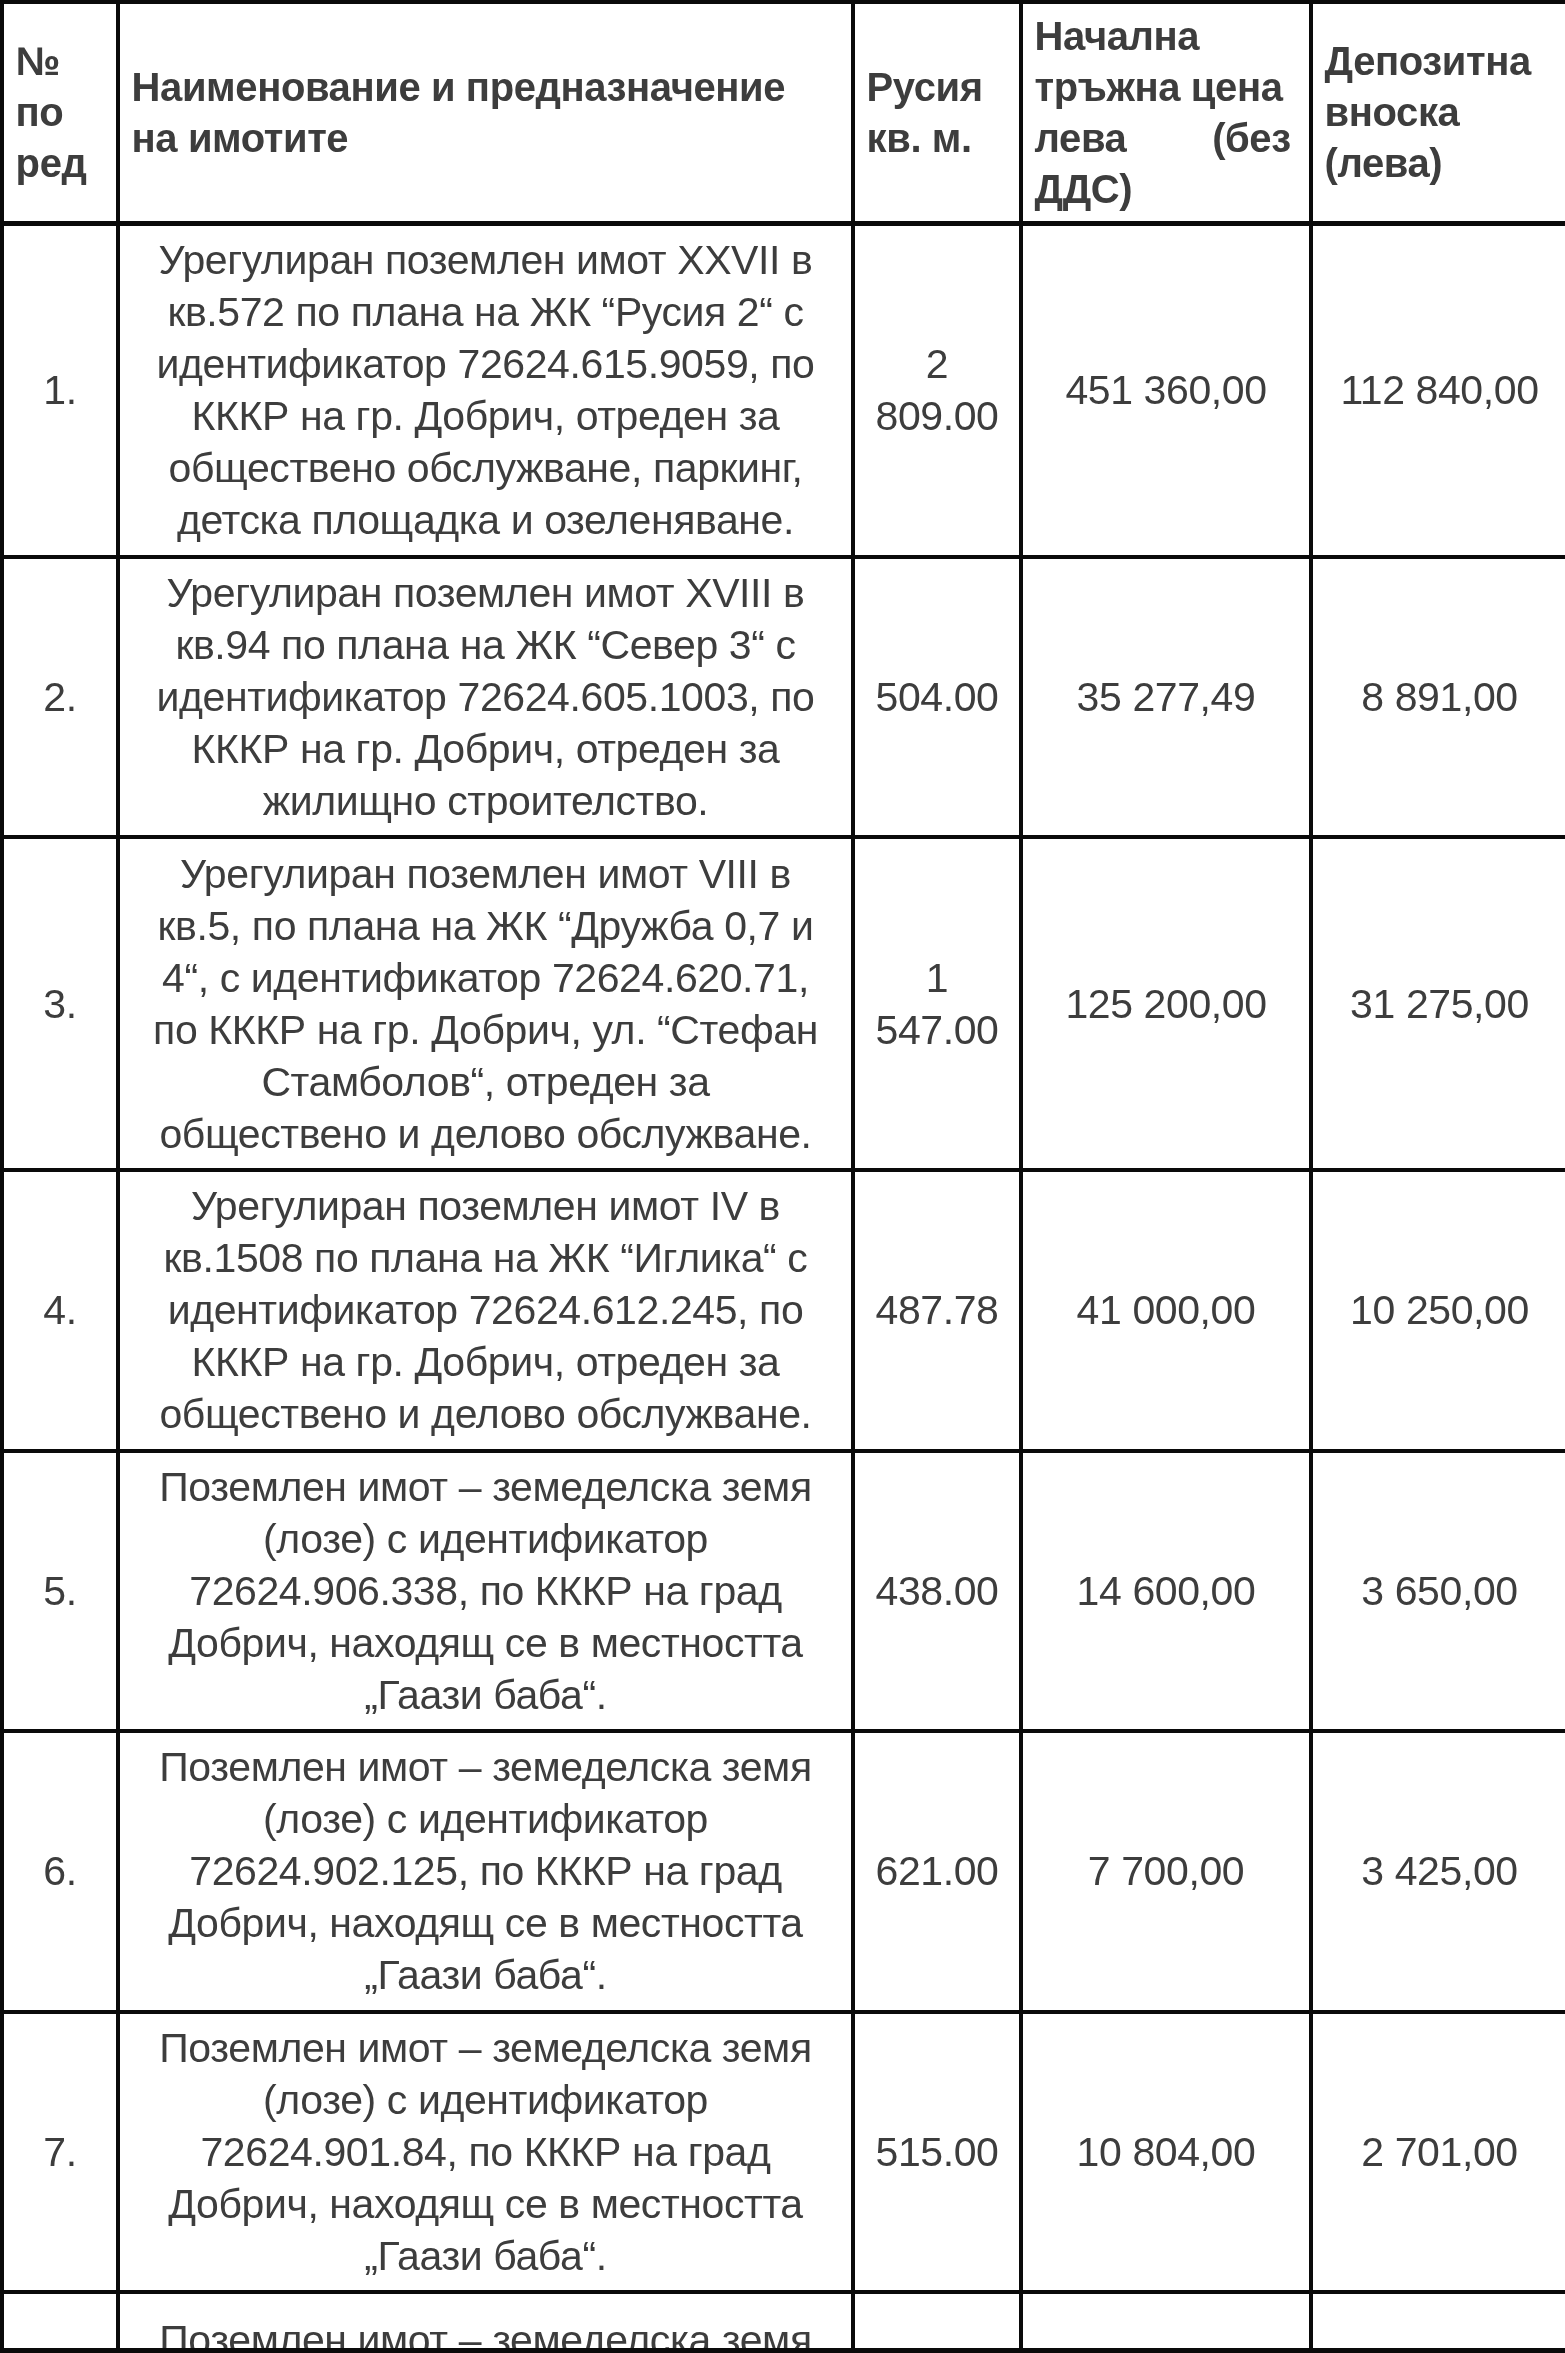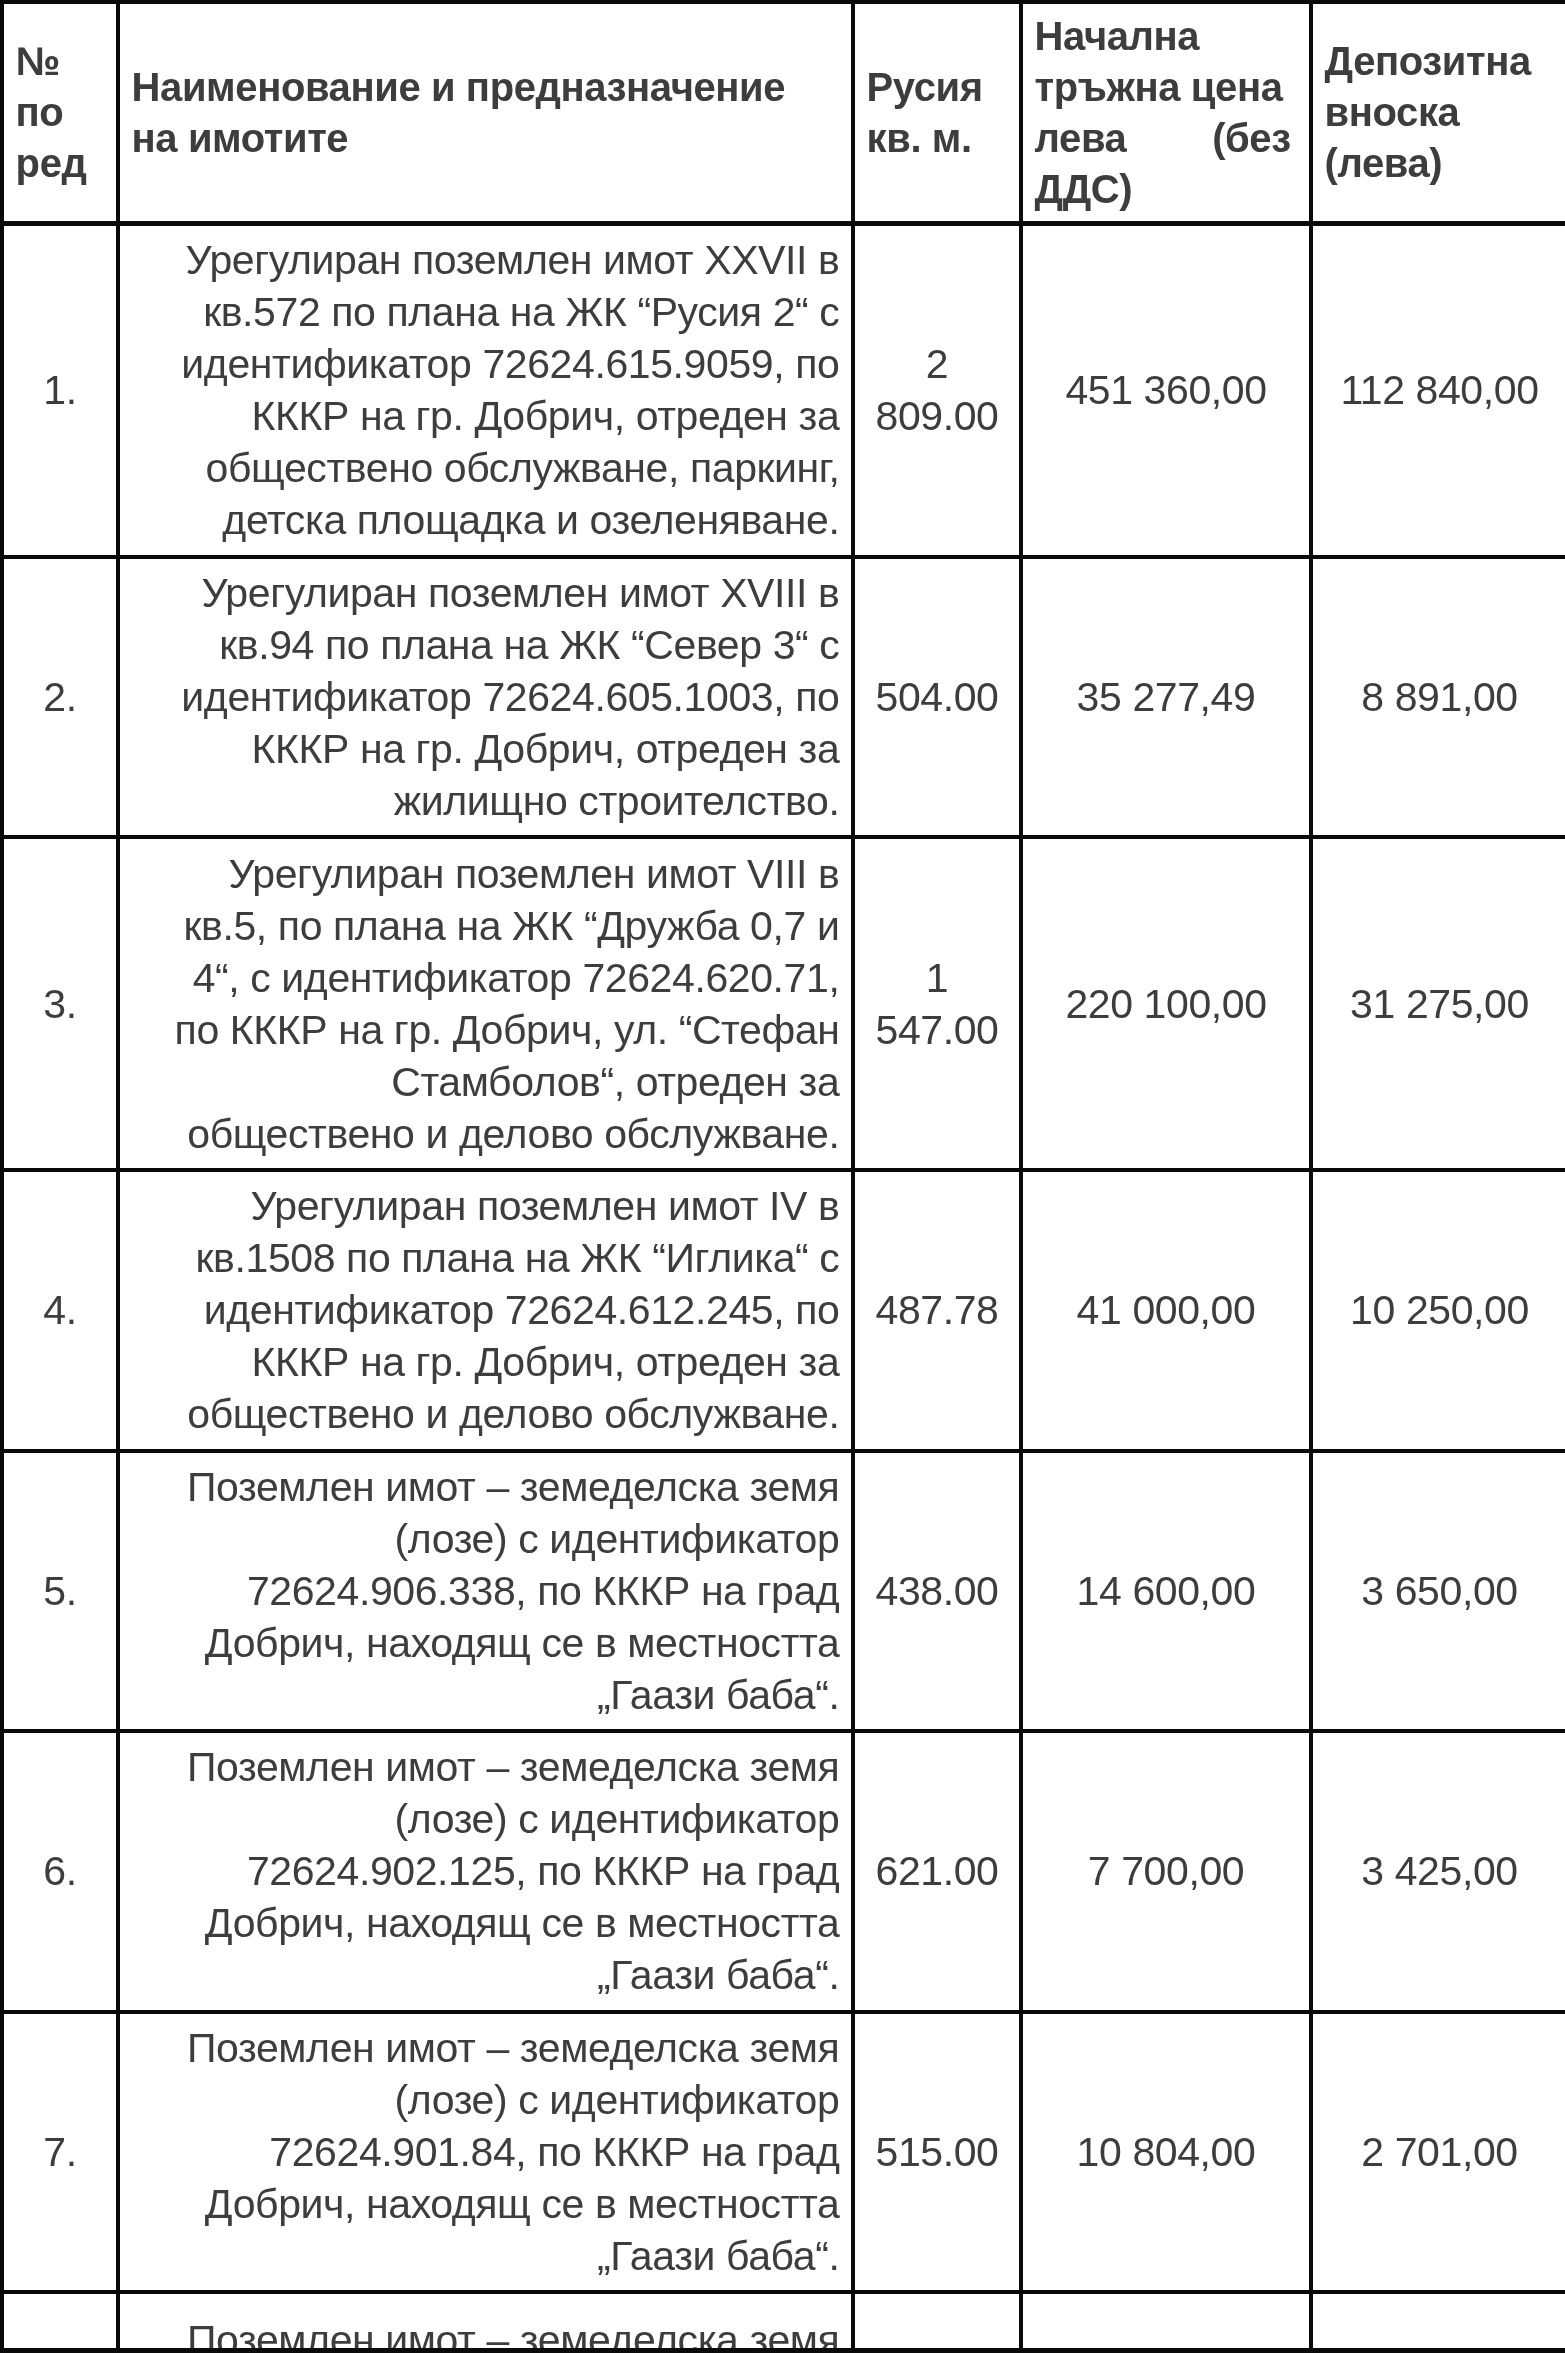--- a/index.html
+++ b/index.html
@@ -42,21 +42,21 @@
     font-size: 41px;
     line-height: 52px;
     padding: 8.3px 11.6px;
   }
   td.num-cell {
     text-align: center;
     padding-left: 5px;
     padding-right: 5px;
   }
   td.desc-cell {
-    text-align: right;
+    text-align: center;
   }
   .bottom-edge {
     position: absolute;
     left: 0;
     right: 0;
     bottom: 0;
     height: 5.8px;
     background: #0a0a0a;
   }
 </style>
@@ -118,21 +118,21 @@
       <tr style="height:317px">
         <td class="num-cell">3.</td>
         <td class="desc-cell">Урегулиран поземлен имот VIII в
 кв.5, по плана на ЖК “Дружба 0,7 и
 4“, с идентификатор 72624.620.71,
 по КККР на гр. Добрич, ул. “Стефан
 Стамболов“, отреден за
 обществено и делово обслужване.</td>
         <td class="num-cell">1
 547.00</td>
-        <td class="num-cell">220 100,00</td>
+        <td class="num-cell">125 200,00</td>
         <td class="num-cell">31 275,00</td>
       </tr>
       <tr style="height:263px">
         <td class="num-cell">4.</td>
         <td class="desc-cell">Урегулиран поземлен имот IV в
 кв.1508 по плана на ЖК “Иглика“ с
 идентификатор 72624.612.245, по
 КККР на гр. Добрич, отреден за
 обществено и делово обслужване.</td>
         <td class="num-cell">487.78</td>

